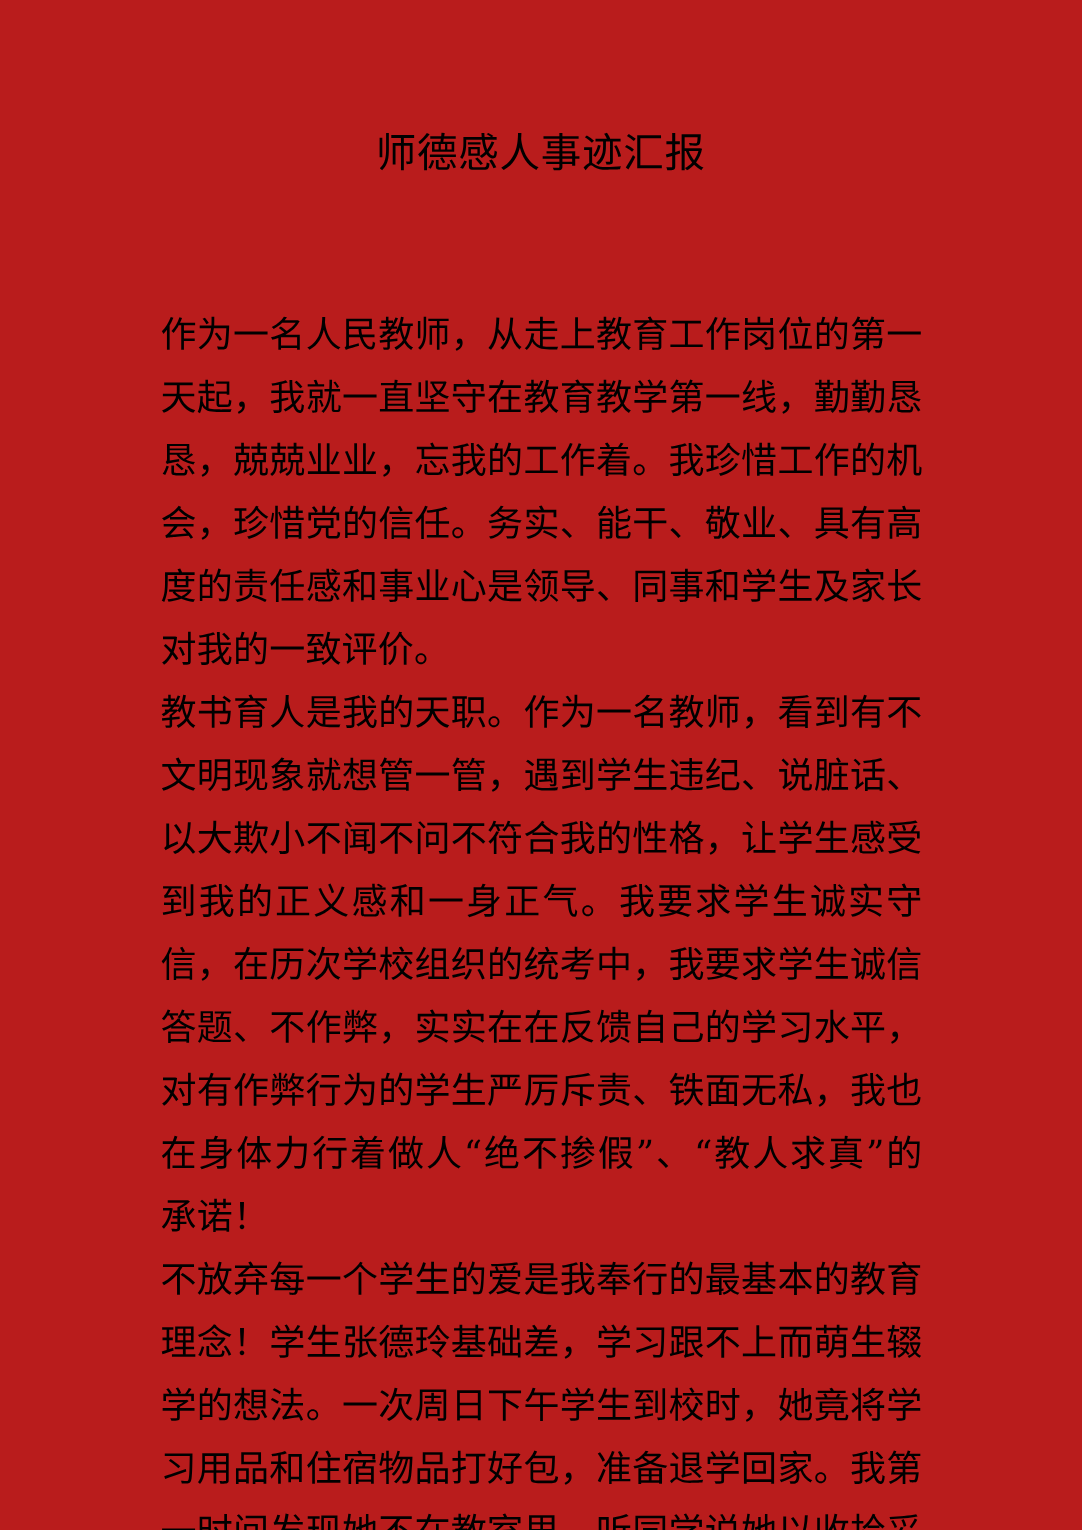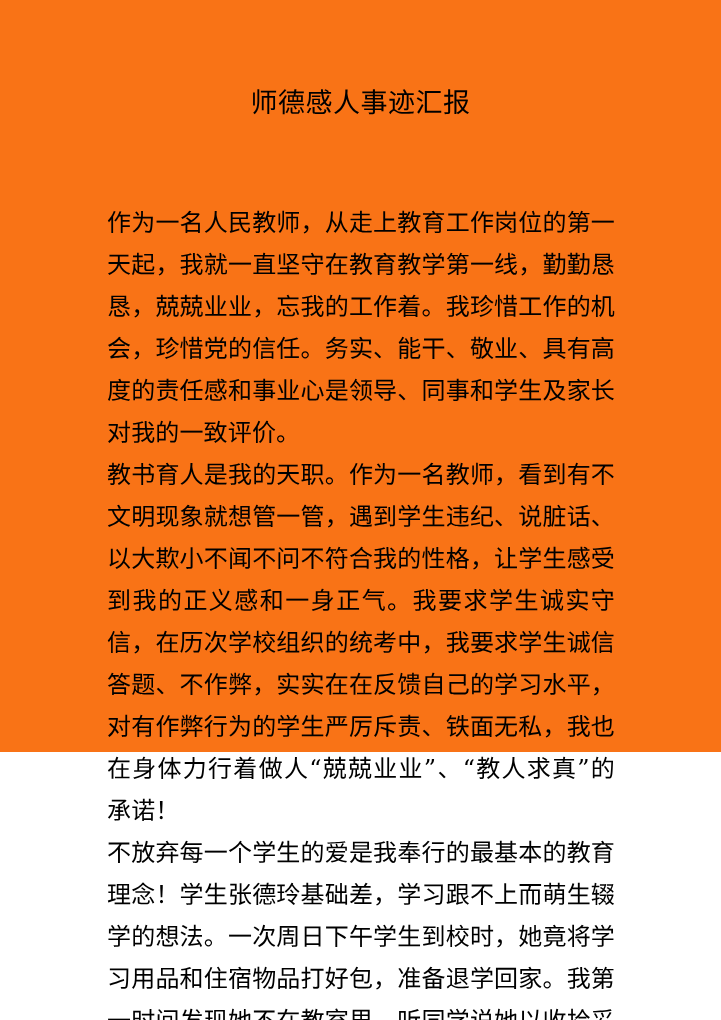--- a/index.html
+++ b/index.html
@@ -12,23 +12,23 @@
     width: 721px;
     height: 1020px;
     overflow: hidden;
     font-family: "DejaVu Serif", "Liberation Serif", serif;
     color: #000000;
     -webkit-font-smoothing: antialiased;
   }
   .page {
     position: relative;
     width: 721px;
-    height: 752px;
+    height: 1020px;
     box-sizing: border-box;
-    background: #f97316;
+    background: #b91c1c;
   }
   
   .doc-title {
     position: absolute;
     left: 0;
     top: 86px;
     width: 721px;
     text-align: center;
     font-size: 27px;
     line-height: 34px;
@@ -61,18 +61,18 @@
 </style>
 </head>
 <body>
 
 <div class="page">
 
   <h1 class="doc-title">师德感人事迹汇报</h1>
 
   <div class="body-block">
     <p class="para">作为一名人民教师，从走上教育工作岗位的第一天起，我就一直坚守在教育教学第一线，勤勤恳恳，兢兢业业，忘我的工作着。我珍惜工作的机会，珍惜党的信任。务实、能干、敬业、具有高度的责任感和事业心是领导、同事和学生及家长对我的一致评价。</p>
-    <p class="para">教书育人是我的天职。作为一名教师，看到有不文明现象就想管一管，遇到学生违纪、说脏话、以大欺小不闻不问不符合我的性格，让学生感受到我的正义感和一身正气。我要求学生诚实守信，在历次学校组织的统考中，我要求学生诚信答题、不作弊，实实在在反馈自己的学习水平，对有作弊行为的学生严厉斥责、铁面无私，我也在身体力行着做人“兢兢业业”、“教人求真”的承诺！</p>
+    <p class="para">教书育人是我的天职。作为一名教师，看到有不文明现象就想管一管，遇到学生违纪、说脏话、以大欺小不闻不问不符合我的性格，让学生感受到我的正义感和一身正气。我要求学生诚实守信，在历次学校组织的统考中，我要求学生诚信答题、不作弊，实实在在反馈自己的学习水平，对有作弊行为的学生严厉斥责、铁面无私，我也在身体力行着做人“绝不掺假”、“教人求真”的承诺！</p>
     <p class="para">不放弃每一个学生的爱是我奉行的最基本的教育理念！学生张德玲基础差，学习跟不上而萌生辍学的想法。一次周日下午学生到校时，她竟将学习用品和住宿物品打好包，准备退学回家。我第一时间发现她不在教室里，听同学说她以收拾妥当、去意已决，我马上跑到学校大门口去追赶，硬是把她拉到教室、物品放回宿舍原处，然后给她摆明道理、做细致入微的思想工作，分析辍学的种种弊端，终于使她回心转意、解开了思想上的小疙瘟，重新投入到九年级的学习中去，并逐渐恢复了学习的信心。我想：如果她没有被我拉回来，将成为我教育生涯的一个遗憾。</p>
 
   </div>
 
 </div>
 
 </body></html>

